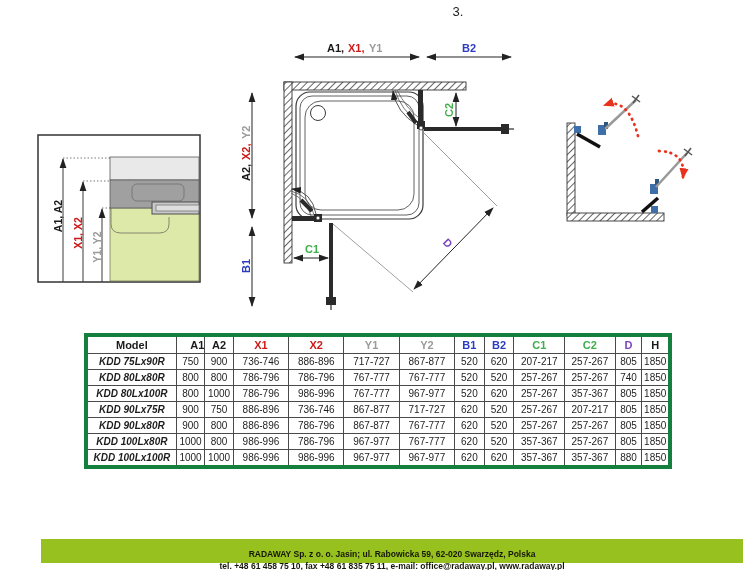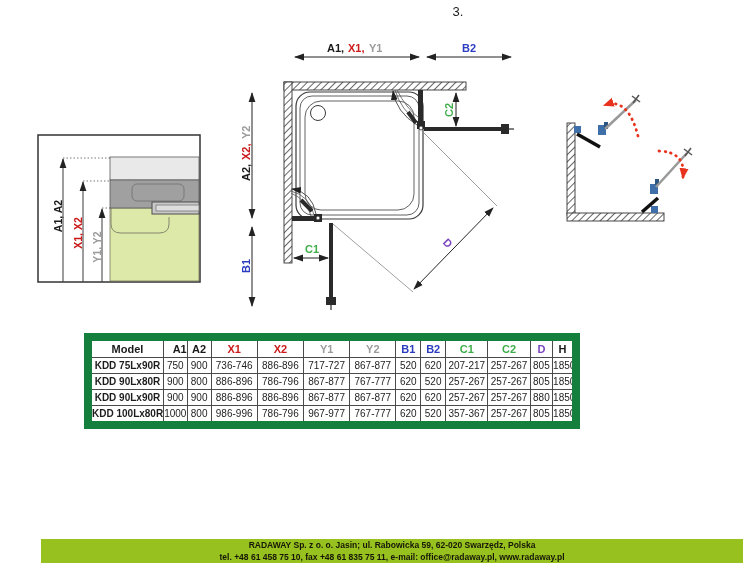--- a/index.html
+++ b/index.html
@@ -4,32 +4,32 @@
 <style>
   html,body{margin:0;padding:0;background:#fff;}
   .page{position:relative;width:754px;height:570px;background:#ffffff;
         font-family:"Liberation Sans",sans-serif;overflow:hidden;}
   .pagenum{position:absolute;left:446px;top:4px;width:24px;text-align:center;
            font-size:13px;color:#222;}
   svg text{font-family:"Liberation Sans",sans-serif;}
   .diagram-svg{position:absolute;left:0;top:0;}
   
   .dims-table-wrap{position:absolute;left:84px;top:333px;width:588px;}
-  table.dims{width:496px;border-collapse:collapse;table-layout:fixed;
-             border:8px solid #15803d;background:#fff;}
+  table.dims{width:588px;border-collapse:collapse;table-layout:fixed;
+             border:4px solid #15803d;background:#fff;}
   table.dims th, table.dims td{border:1px solid #4a4a4a;text-align:center;
              vertical-align:middle;padding:0;font-size:10px;height:15px;
              color:#1d1d1d;overflow:hidden;white-space:nowrap;}
   table.dims th{font-size:11px;font-weight:bold;height:16px;background:#fff;}
-  table.dims td.model{font-weight:bold;}
+  table.dims td.model{font-weight:bold;font-style:italic;}
   
   .footer{position:absolute;left:41px;top:539px;width:702px;height:24px;
           background:#97c11e;color:#161608;text-align:center;
           font-size:8.5px;font-weight:bold;line-height:11.5px;
-          box-sizing:border-box;padding-top:1px;}
+          box-sizing:border-box;padding-top:10px;}
 </style>
 </head>
 <body>
 
 <div class="page">
 
   <div class="pagenum">3.</div>
 
   <svg class="diagram-svg" width="754" height="332" viewBox="0 0 754 332">
     <defs>
@@ -209,62 +209,107 @@
             <td>717-727</td>
             <td>867-877</td>
             <td>520</td>
             <td>620</td>
             <td>207-217</td>
             <td>257-267</td>
             <td>805</td>
             <td>1850</td>
           </tr>
           <tr>
+            <td class="model">KDD 80Lx80R</td>
+            <td>800</td>
+            <td>800</td>
+            <td>786-796</td>
+            <td>786-796</td>
+            <td>767-777</td>
+            <td>767-777</td>
+            <td>520</td>
+            <td>520</td>
+            <td>257-267</td>
+            <td>257-267</td>
+            <td>740</td>
+            <td>1850</td>
+          </tr>
+          <tr>
+            <td class="model">KDD 80Lx100R</td>
+            <td>800</td>
+            <td>1000</td>
+            <td>786-796</td>
+            <td>986-996</td>
+            <td>767-777</td>
+            <td>967-977</td>
+            <td>520</td>
+            <td>620</td>
+            <td>257-267</td>
+            <td>357-367</td>
+            <td>805</td>
+            <td>1850</td>
+          </tr>
+          <tr>
+            <td class="model">KDD 90Lx75R</td>
+            <td>900</td>
+            <td>750</td>
+            <td>886-896</td>
+            <td>736-746</td>
+            <td>867-877</td>
+            <td>717-727</td>
+            <td>620</td>
+            <td>520</td>
+            <td>257-267</td>
+            <td>207-217</td>
+            <td>805</td>
+            <td>1850</td>
+          </tr>
+          <tr>
             <td class="model">KDD 90Lx80R</td>
             <td>900</td>
             <td>800</td>
             <td>886-896</td>
             <td>786-796</td>
             <td>867-877</td>
             <td>767-777</td>
             <td>620</td>
             <td>520</td>
             <td>257-267</td>
             <td>257-267</td>
             <td>805</td>
             <td>1850</td>
           </tr>
           <tr>
-            <td class="model">KDD 90Lx90R</td>
-            <td>900</td>
-            <td>900</td>
-            <td>886-896</td>
-            <td>886-896</td>
-            <td>867-877</td>
-            <td>867-877</td>
-            <td>620</td>
-            <td>620</td>
-            <td>257-267</td>
-            <td>257-267</td>
-            <td>880</td>
-            <td>1850</td>
-          </tr>
-          <tr>
             <td class="model">KDD 100Lx80R</td>
             <td>1000</td>
             <td>800</td>
             <td>986-996</td>
             <td>786-796</td>
             <td>967-977</td>
             <td>767-777</td>
             <td>620</td>
             <td>520</td>
             <td>357-367</td>
             <td>257-267</td>
             <td>805</td>
+            <td>1850</td>
+          </tr>
+          <tr>
+            <td class="model">KDD 100Lx100R</td>
+            <td>1000</td>
+            <td>1000</td>
+            <td>986-996</td>
+            <td>986-996</td>
+            <td>967-977</td>
+            <td>967-977</td>
+            <td>620</td>
+            <td>620</td>
+            <td>357-367</td>
+            <td>357-367</td>
+            <td>880</td>
             <td>1850</td>
           </tr>
         </tbody>
       </table>
   </div>
 
   <div class="footer">
     <div>RADAWAY Sp. z o. o. Jasin; ul. Rabowicka 59, 62-020 Swarzędz, Polska</div>
     <div>tel. +48 61 458 75 10, fax +48 61 835 75 11, e-mail: office@radaway.pl, www.radaway.pl</div>
   </div>

